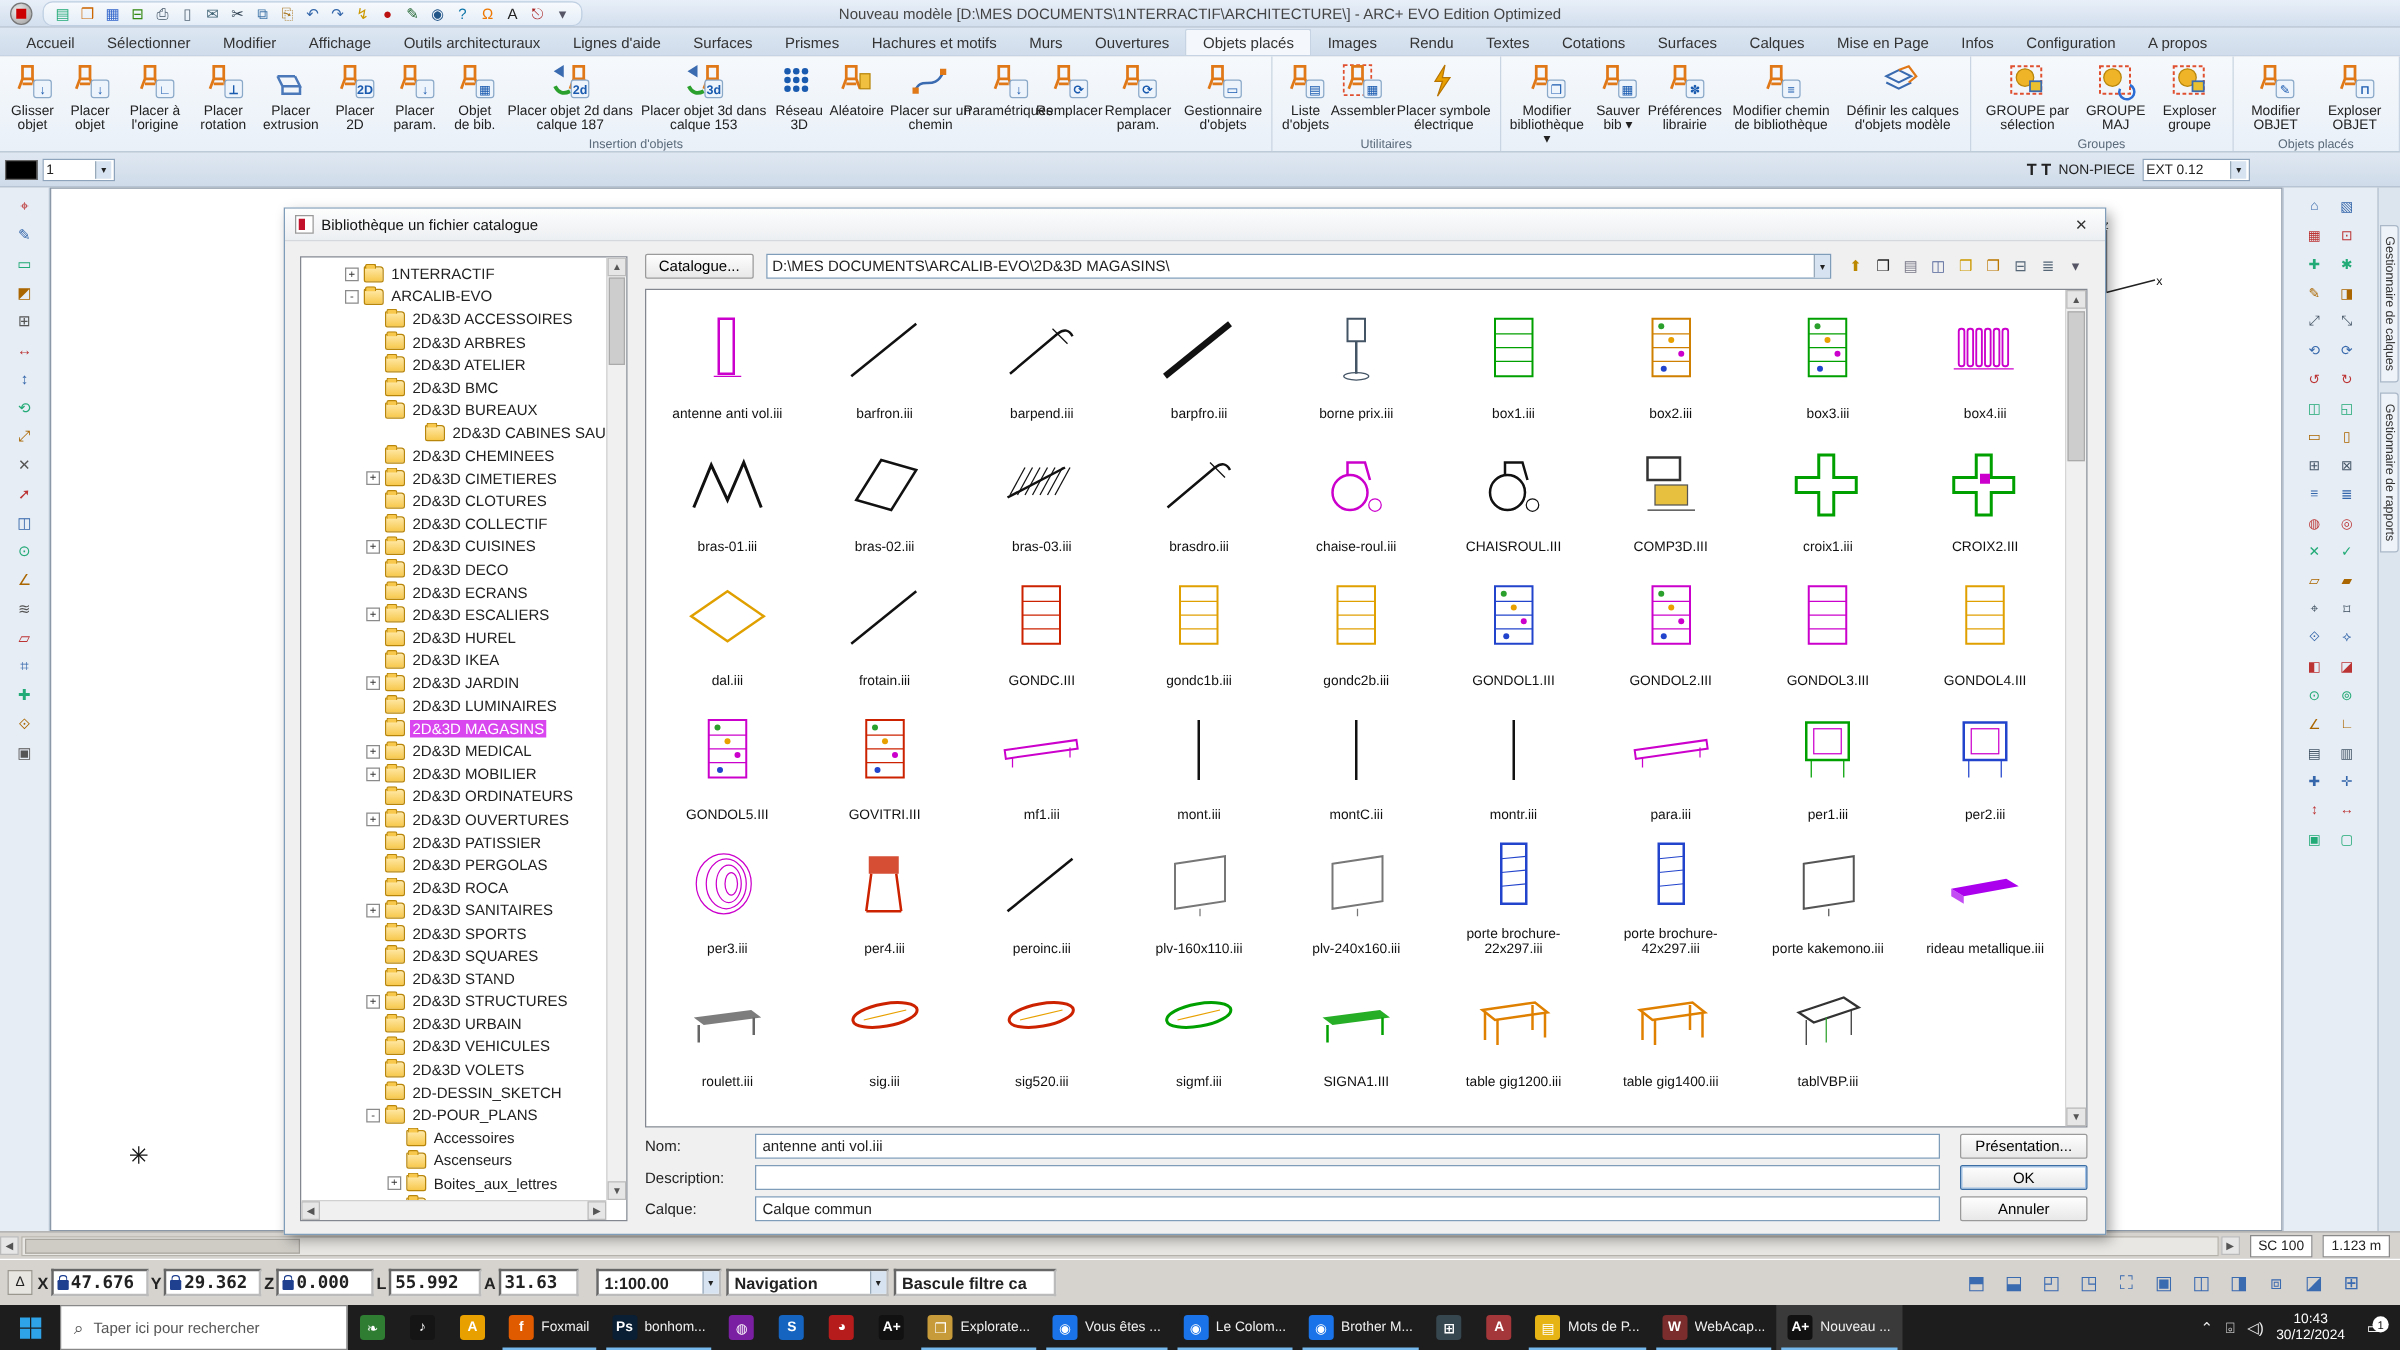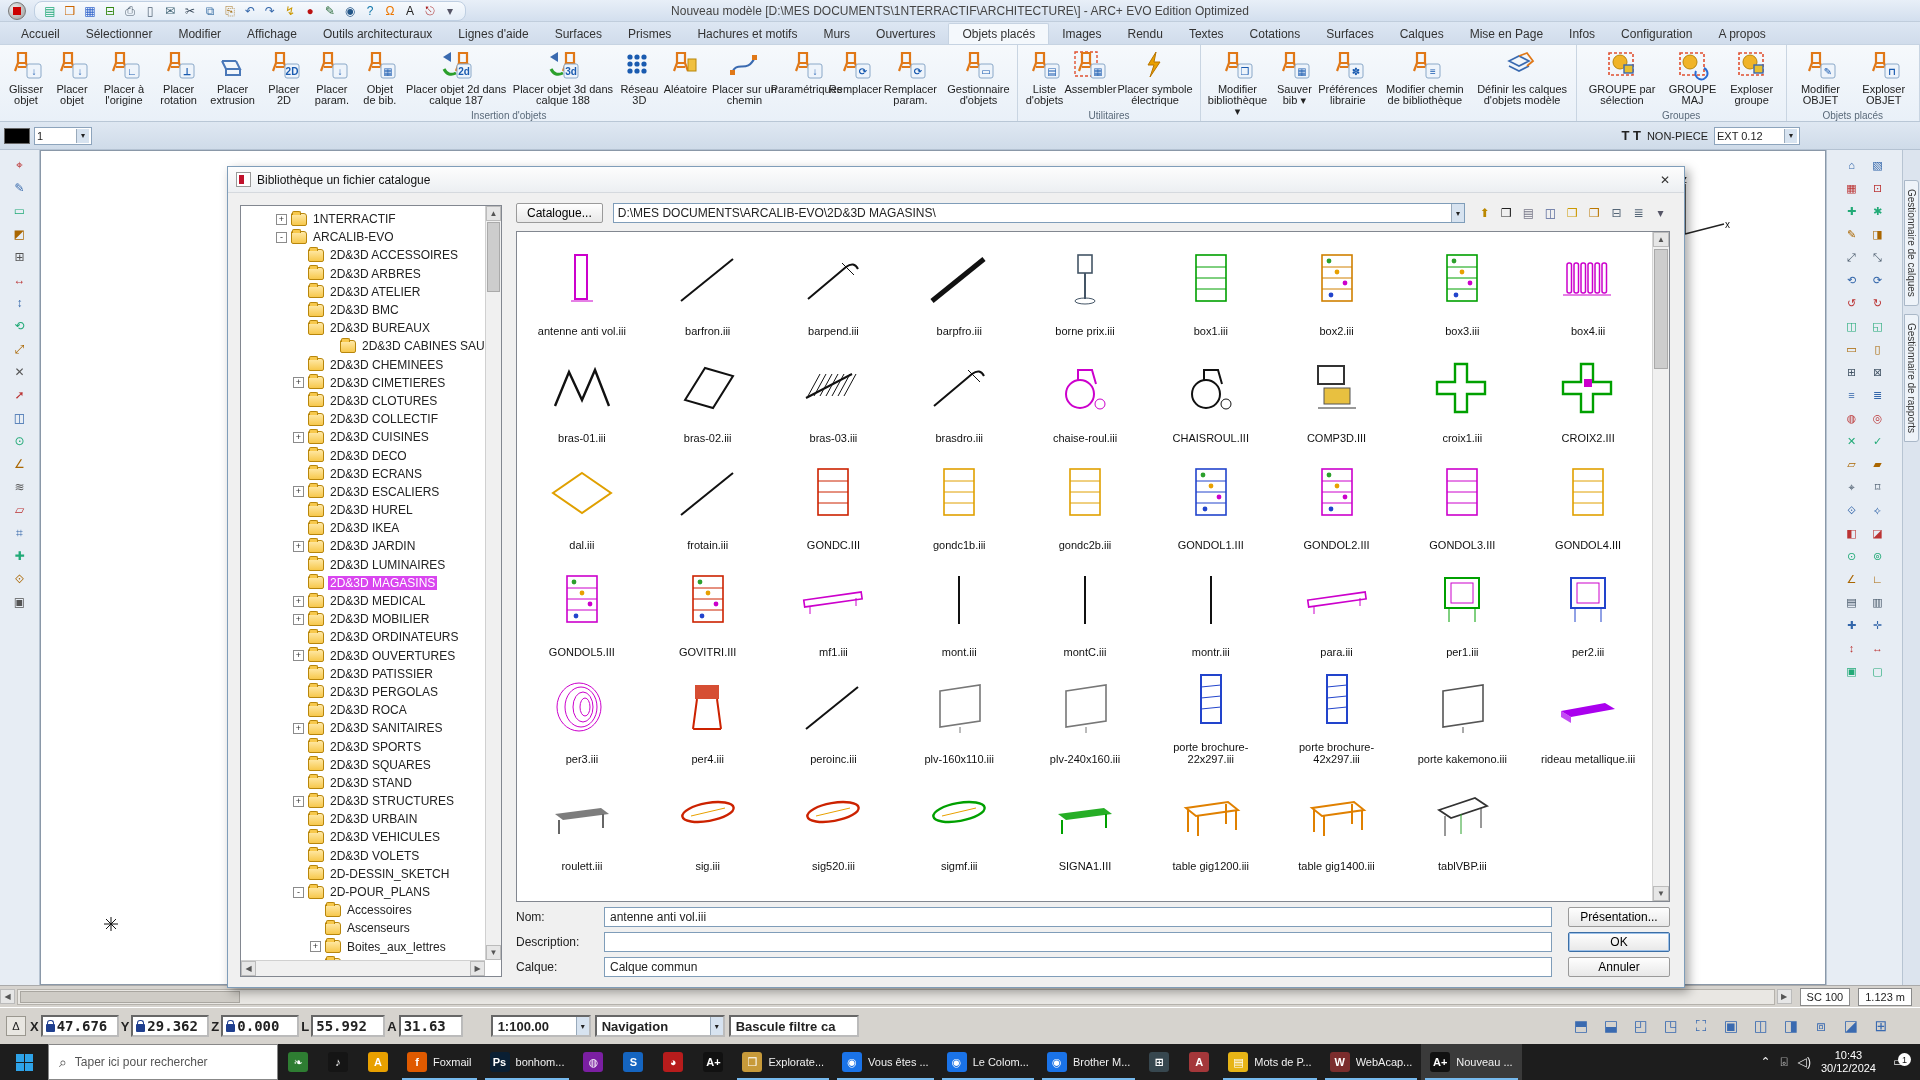--- a/index.html
+++ b/index.html
@@ -290,21 +290,21 @@
         <div class="rbtn">
           <div class="ricon">
             <svg width="34" height="32" viewBox="0 0 34 32">
               <path d="M20 4 h8 v10 h-8 z M20 14 l-3 8 M28 14 l3 8" stroke="#e07818" stroke-width="2.2" fill="none"></path>
               <path d="M4 8 l8 -5 v10 z" fill="#3a6ab0"></path>
               <path d="M5 20 q4 8 12 4" stroke="#2ca02c" stroke-width="3" fill="none"></path>
               <rect x="18" y="15" width="14" height="14" rx="2" fill="#eef4fb" stroke="#8aa8c8"></rect>
               <text x="25" y="26" font-size="10" text-anchor="middle" fill="#1a5bb0" font-weight="bold">3d</text>
             </svg>
           </div>
-          <div class="rlabel">Placer objet 3d dans calque 188</div>
+          <div class="rlabel">Placer objet 3d dans calque 153</div>
         </div>
         <div class="rbtn">
           <div class="ricon">
             <svg width="34" height="32" viewBox="0 0 34 32">
               <circle cx="8" cy="8" r="2.6" fill="#1a5bb0"></circle>
               <circle cx="15" cy="8" r="2.6" fill="#1a5bb0"></circle>
               <circle cx="22" cy="8" r="2.6" fill="#1a5bb0"></circle>
               <circle cx="8" cy="15" r="2.6" fill="#1a5bb0"></circle>
               <circle cx="15" cy="15" r="2.6" fill="#1a5bb0"></circle>
               <circle cx="22" cy="15" r="2.6" fill="#1a5bb0"></circle>
@@ -1510,21 +1510,21 @@
       </span>
     <span>L</span>
     <span class="val" style="width:74px">
         <span>55.992</span>
       </span>
     <span>A</span>
     <span class="val" style="width:64px">
         <span>31.63</span>
       </span>
   </div>
-  <div class="sel-dd" style="width:100px; margin-left:24px;">
+  <div class="sel-dd" style="width:100px; margin-left:10px;">
     <span>1:100.00</span>
       <span class="dd-arrow">▾</span>
   </div>
   <div class="sel-dd" style="width:130px;">
     <span>Navigation</span>
       <span class="dd-arrow">▾</span>
   </div>
   <div class="sel-dd" style="width:130px; font-weight:bold;">
     <span>Bascule filtre ca</span>
   </div>

